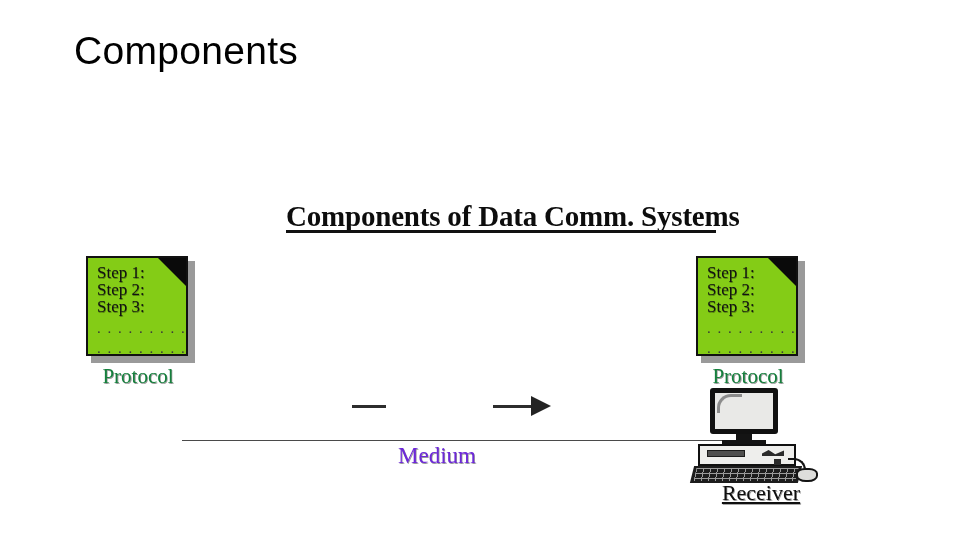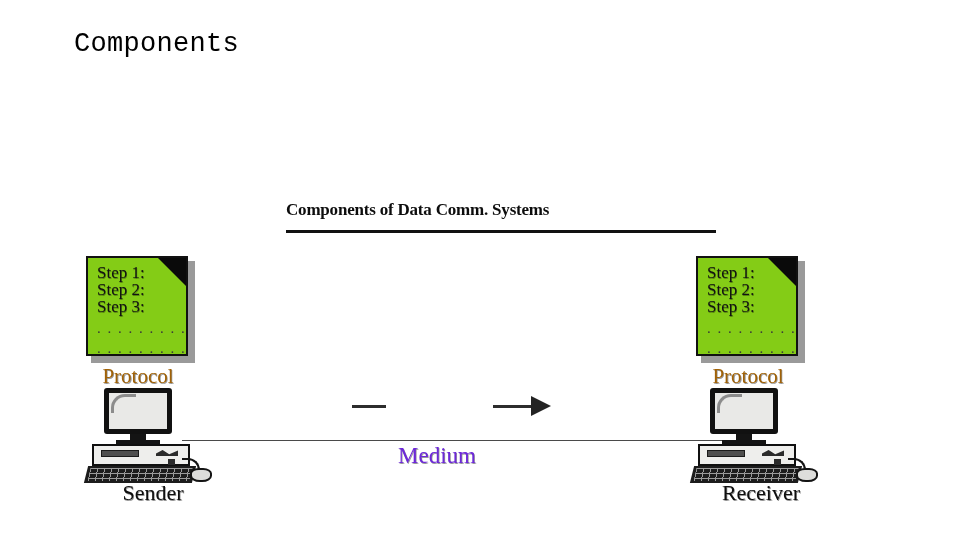--- a/index.html
+++ b/index.html
@@ -14,23 +14,23 @@
     overflow: hidden;
     font-family: "Liberation Sans", sans-serif;
     -webkit-font-smoothing: antialiased;
   }
 
   
   #slide-title {
     position: absolute;
     left: 74px;
     top: 30px;
-    font-family: Liberation Mono, monospace;
+    font-family: Liberation Sans, sans-serif;
     font-weight: 300;
-    font-size: 27px;
+    font-size: 39px;
     line-height: 1.1;
     color: #000000;
     letter-spacing: 0.3px;
     white-space: nowrap;
   }
 
   
   #figure {
     position: absolute;
     left: 0;
@@ -38,21 +38,21 @@
     width: 960px;
     height: 540px;
   }
 
   #figure-heading {
     position: absolute;
     left: 286px;
     top: 200px;
     font-family: "Liberation Serif", serif;
     font-weight: bold;
-    font-size: 17px;
+    font-size: 29px;
     color: #0d0d0d;
     white-space: nowrap;
     letter-spacing: -0.2px;
   }
   #figure-heading-rule {
     position: absolute;
     left: 286px;
     top: 230px;
     width: 430px;
     height: 3px;
@@ -119,21 +119,21 @@
     white-space: nowrap;
   }
   .doc-label {
     position: absolute;
     top: 108px;
     left: -12px;
     width: 128px;
     text-align: center;
     font-family: "Liberation Serif", serif;
     font-size: 21px;
-    color: #a16207;
+    color: #15803d;
     text-shadow: 0.8px 0.8px 0.5px rgba(0,0,0,0.4);
     white-space: nowrap;
   }
 
   
   #medium-line {
     position: absolute;
     left: 182px;
     top: 440px;
     width: 540px;
@@ -352,21 +352,21 @@
     top: 92px;
     left: -8px;
     width: 150px;
     text-align: center;
     font-family: "Liberation Serif", serif;
     font-size: 22px;
     color: #0f0f0f;
     text-shadow: 0.8px 0.8px 0.5px rgba(0,0,0,0.42);
     white-space: nowrap;
   }
-  .pc.receiver .pc-label { left: -6px; }
+  .pc.receiver .pc-label { left: -6px; text-decoration: underline; }
 </style>
 </head>
 <body>
 
 <div id="slide-title">Components</div>
 
 <div id="figure">
 
   <div id="figure-heading">Components of Data Comm. Systems</div>
   <div id="figure-heading-rule"></div>
@@ -403,40 +403,20 @@
 
   <div id="medium-line"></div>
   <div id="medium-label">Medium</div>
 
   <div id="message-group">
     <div id="message-in-line"></div>
     <div id="message-out-line"></div>
     <div id="message-arrowhead"></div>
   </div>
 
-  <div class="pc sender">
-    <div class="pc-monitor-frame">
-      <div class="pc-screen">
-        <div class="pc-screen-glare"></div>
-      </div>
-    </div>
-    <div class="pc-neck"></div>
-    <div class="pc-monitor-base"></div>
-    <div class="pc-case">
-      <div class="pc-drive"></div>
-      <div class="pc-logo"></div>
-      <div class="pc-powerbtn"></div>
-    </div>
-    <div class="pc-keyboard">
-      <div class="pc-keys"></div>
-    </div>
-    <div class="pc-mouse-cable"></div>
-    <div class="pc-mouse-pad"></div>
-    <div class="pc-label">Sender</div>
-  </div>
 
   <div class="pc receiver">
     <div class="pc-monitor-frame">
       <div class="pc-screen">
         <div class="pc-screen-glare"></div>
       </div>
     </div>
     <div class="pc-neck"></div>
     <div class="pc-monitor-base"></div>
     <div class="pc-case">

